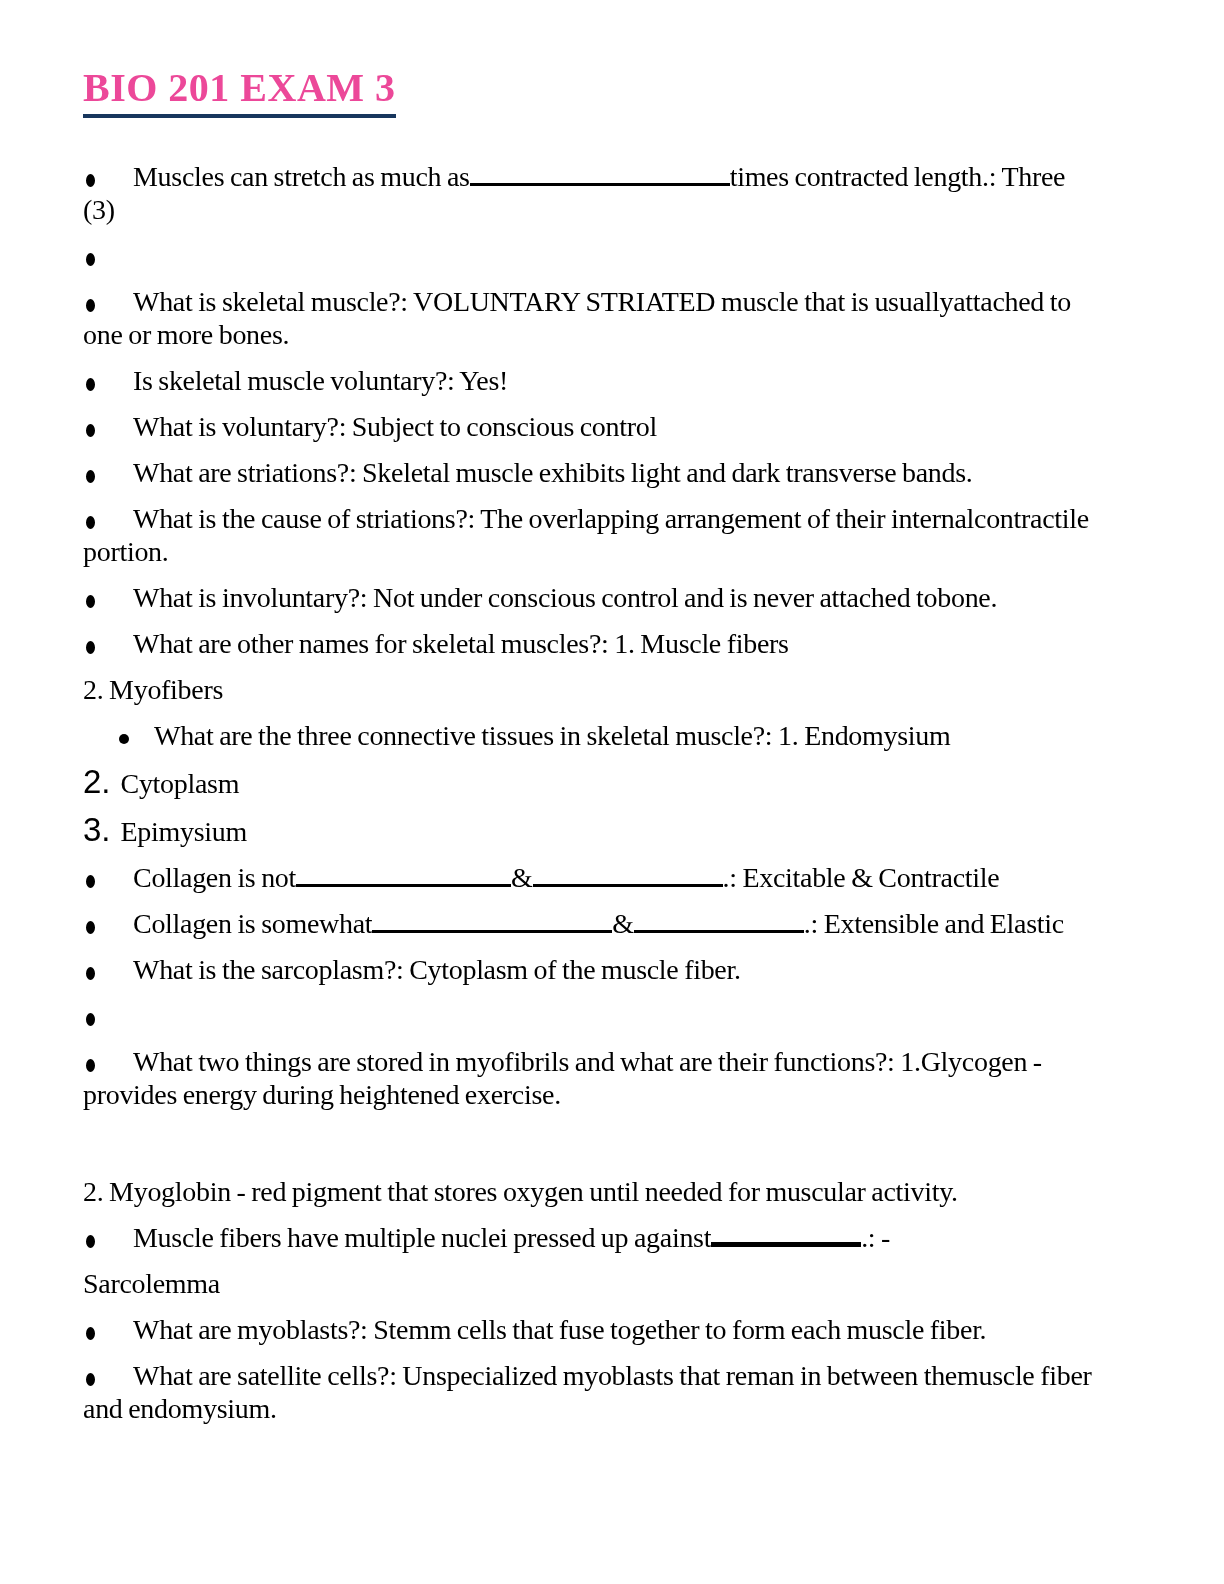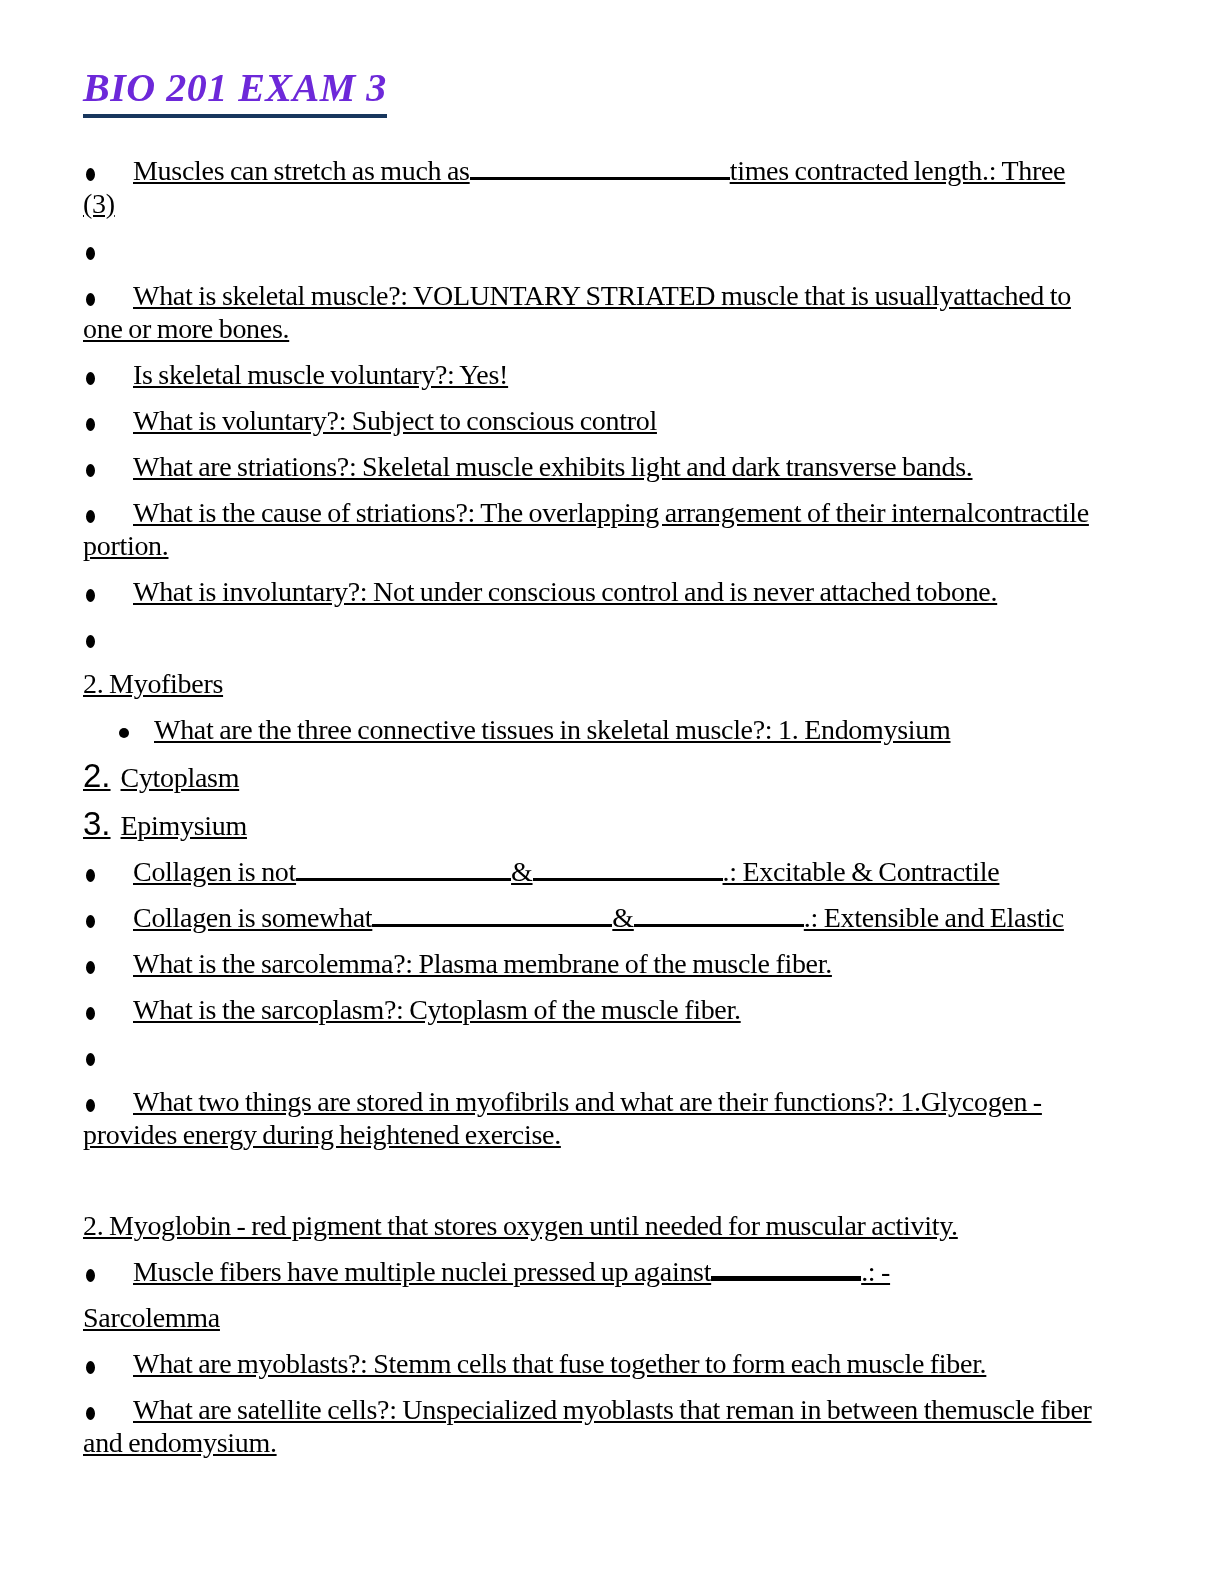--- a/index.html
+++ b/index.html
@@ -6,57 +6,56 @@
   body{width:1224px;min-height:1584px;color:#000;
        font-family:"Liberation Serif","DejaVu Serif",serif;}
   .page{box-sizing:border-box;width:1224px;min-height:1584px;
         padding:66px 64px 40px 83px;background:#fff;}
   .doc-title{display:inline-block;margin:0 0 36px 0;
         font-family:"Liberation Serif","DejaVu Serif",serif;
         font-weight:bold;font-size:40px;line-height:1.12;
         letter-spacing:0.5px;
         border-bottom:4px solid #17365D;padding-bottom:3px;}
   .content{font-size:28px;line-height:33px;letter-spacing:-0.3px;word-spacing:-1px;}
-  .para{margin:0 0 13px 0;text-decoration:underline;}
+  .para{margin:6px 0 13px 0;}
   .bullet-glyph{display:inline-block;width:9px;height:13px;background:#000;
         border-radius:50%;margin-left:3px;vertical-align:-1px;}
   .bullet-gap{display:inline-block;width:38px;}
   .sub-indent{display:inline-block;width:36px;}
   .sub-glyph{display:inline-block;width:10px;height:10px;background:#000;
         border-radius:50%;vertical-align:1px;}
   .sub-gap{display:inline-block;width:25px;}
   .big-num{font-family:"Liberation Sans","DejaVu Sans",sans-serif;
         font-size:33px;letter-spacing:0;margin-right:10px;}
   .blank{display:inline-block;height:21px;border-bottom:3px solid #000;
         vertical-align:baseline;}
   .blank.bold{border-bottom-width:5px;}
   .spacer{height:45px;}
 </style>
 </head>
 <body>
 
 <div class="page">
-  <h1 class="doc-title" style="color: #6d28d9; border-bottom-color: rgb(23, 54, 93); font-style: italic;">BIO 201 EXAM 3</h1>
+  <h1 class="doc-title" style="color: #ec4899; border-bottom-color: rgb(23, 54, 93);">BIO 201 EXAM 3</h1>
   <div class="content">
       <p class="para"><span class="bullet-glyph"></span><span class="bullet-gap"></span><span>Muscles can stretch as much as</span><span class="blank" style="width: 260px; border-bottom-color: rgb(0, 0, 0);"></span><span>times contracted length.: Three</span><br><span>(3)</span></p>
       <p class="para"><span class="bullet-glyph"></span><span class="bullet-gap"></span></p>
       <p class="para"><span class="bullet-glyph"></span><span class="bullet-gap"></span><span>What is skeletal muscle?: VOLUNTARY STRIATED muscle that is usuallyattached to</span><br><span>one or more bones.</span></p>
       <p class="para"><span class="bullet-glyph"></span><span class="bullet-gap"></span><span>Is skeletal muscle voluntary?: Yes!</span></p>
       <p class="para"><span class="bullet-glyph"></span><span class="bullet-gap"></span><span>What is voluntary?: Subject to conscious control</span></p>
       <p class="para"><span class="bullet-glyph"></span><span class="bullet-gap"></span><span>What are striations?: Skeletal muscle exhibits light and dark transverse bands.</span></p>
       <p class="para"><span class="bullet-glyph"></span><span class="bullet-gap"></span><span>What is the cause of striations?: The overlapping arrangement of their internalcontractile</span><br><span>portion.</span></p>
       <p class="para"><span class="bullet-glyph"></span><span class="bullet-gap"></span><span>What is involuntary?: Not under conscious control and is never attached tobone.</span></p>
-      <p class="para"><span class="bullet-glyph"></span><span class="bullet-gap"></span></p>
+      <p class="para"><span class="bullet-glyph"></span><span class="bullet-gap"></span><span>What are other names for skeletal muscles?: 1. Muscle fibers</span></p>
       <p class="para"><span>2. Myofibers</span></p>
       <p class="para"><span class="sub-indent"></span><span class="sub-glyph"></span><span class="sub-gap"></span><span>What are the three connective tissues in skeletal muscle?: 1. Endomysium</span></p>
       <p class="para"><span class="big-num">2.</span><span>Cytoplasm</span></p>
       <p class="para"><span class="big-num">3.</span><span>Epimysium</span></p>
       <p class="para"><span class="bullet-glyph"></span><span class="bullet-gap"></span><span>Collagen is not</span><span class="blank" style="width: 215px; border-bottom-color: rgb(0, 0, 0);"></span><span>&amp;</span><span class="blank" style="width: 190px; border-bottom-color: rgb(0, 0, 0);"></span><span>.: Excitable &amp; Contractile</span></p>
       <p class="para"><span class="bullet-glyph"></span><span class="bullet-gap"></span><span>Collagen is somewhat</span><span class="blank" style="width: 240px; border-bottom-color: rgb(0, 0, 0);"></span><span>&amp;</span><span class="blank" style="width: 170px; border-bottom-color: rgb(0, 0, 0);"></span><span>.: Extensible and Elastic</span></p>
-      <p class="para"><span class="bullet-glyph"></span><span class="bullet-gap"></span><span>What is the sarcolemma?: Plasma membrane of the muscle fiber.</span></p>
       <p class="para"><span class="bullet-glyph"></span><span class="bullet-gap"></span><span>What is the sarcoplasm?: Cytoplasm of the muscle fiber.</span></p>
       <p class="para"><span class="bullet-glyph"></span><span class="bullet-gap"></span></p>
       <p class="para"><span class="bullet-glyph"></span><span class="bullet-gap"></span><span>What two things are stored in myofibrils and what are their functions?: 1.Glycogen -</span><br><span>provides energy during heightened exercise.</span></p>
       <div class="spacer"></div>
       <p class="para"><span>2. Myoglobin - red pigment that stores oxygen until needed for muscular activity.</span></p>
       <p class="para"><span class="bullet-glyph"></span><span class="bullet-gap"></span><span>Muscle fibers have multiple nuclei pressed up against</span><span class="blank bold" style="width: 150px; border-bottom-color: rgb(0, 0, 0);"></span><span>.: -</span></p>
       <p class="para"><span>Sarcolemma</span></p>
       <p class="para"><span class="bullet-glyph"></span><span class="bullet-gap"></span><span>What are myoblasts?: Stemm cells that fuse together to form each muscle fiber.</span></p>
       <p class="para"><span class="bullet-glyph"></span><span class="bullet-gap"></span><span>What are satellite cells?: Unspecialized myoblasts that reman in between themuscle fiber</span><br><span>and endomysium.</span></p>
     </div>

